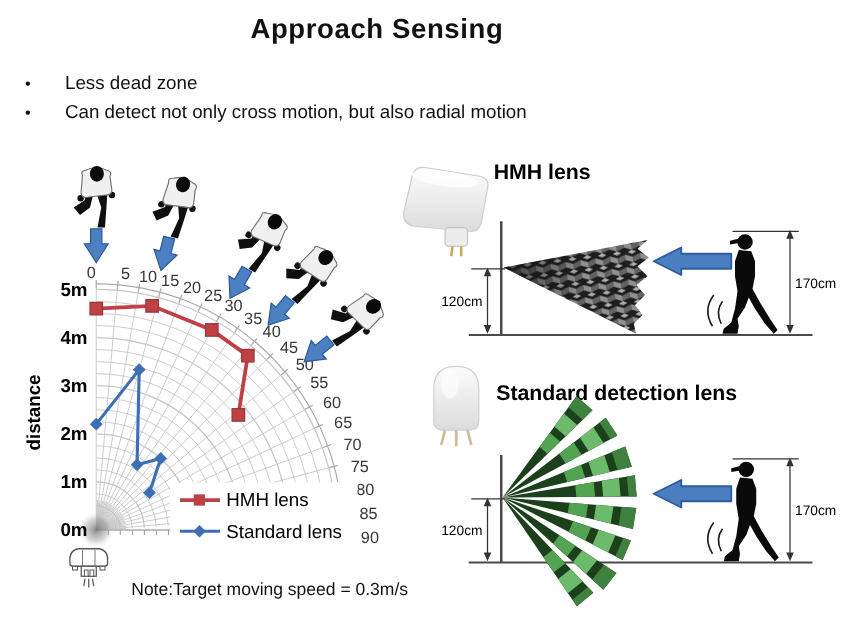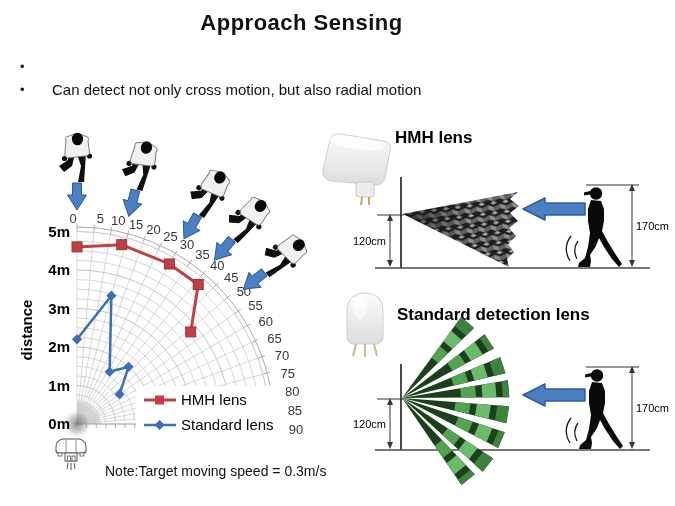--- a/index.html
+++ b/index.html
@@ -11,20 +11,21 @@
   svg text{font-family:"Liberation Sans",sans-serif;}
 </style>
 </head>
 <body>
 
 <div class="slide">
   <h1 class="title">Approach Sensing</h1>
   <div class="bullets">
     <div class="bullet-row">
         <span class="dot">•</span>
+        <span>Less dead zone</span>
       </div>
     <div class="bullet-row">
         <span class="dot">•</span>
         <span>Can detect not only cross motion, but also radial motion</span>
       </div>
   </div>
 
   <svg id="polar" style="position:absolute;left:10px;top:115px" width="330" height="391" viewBox="0 0 330 391">
       <defs>
         <radialGradient id="blob">

